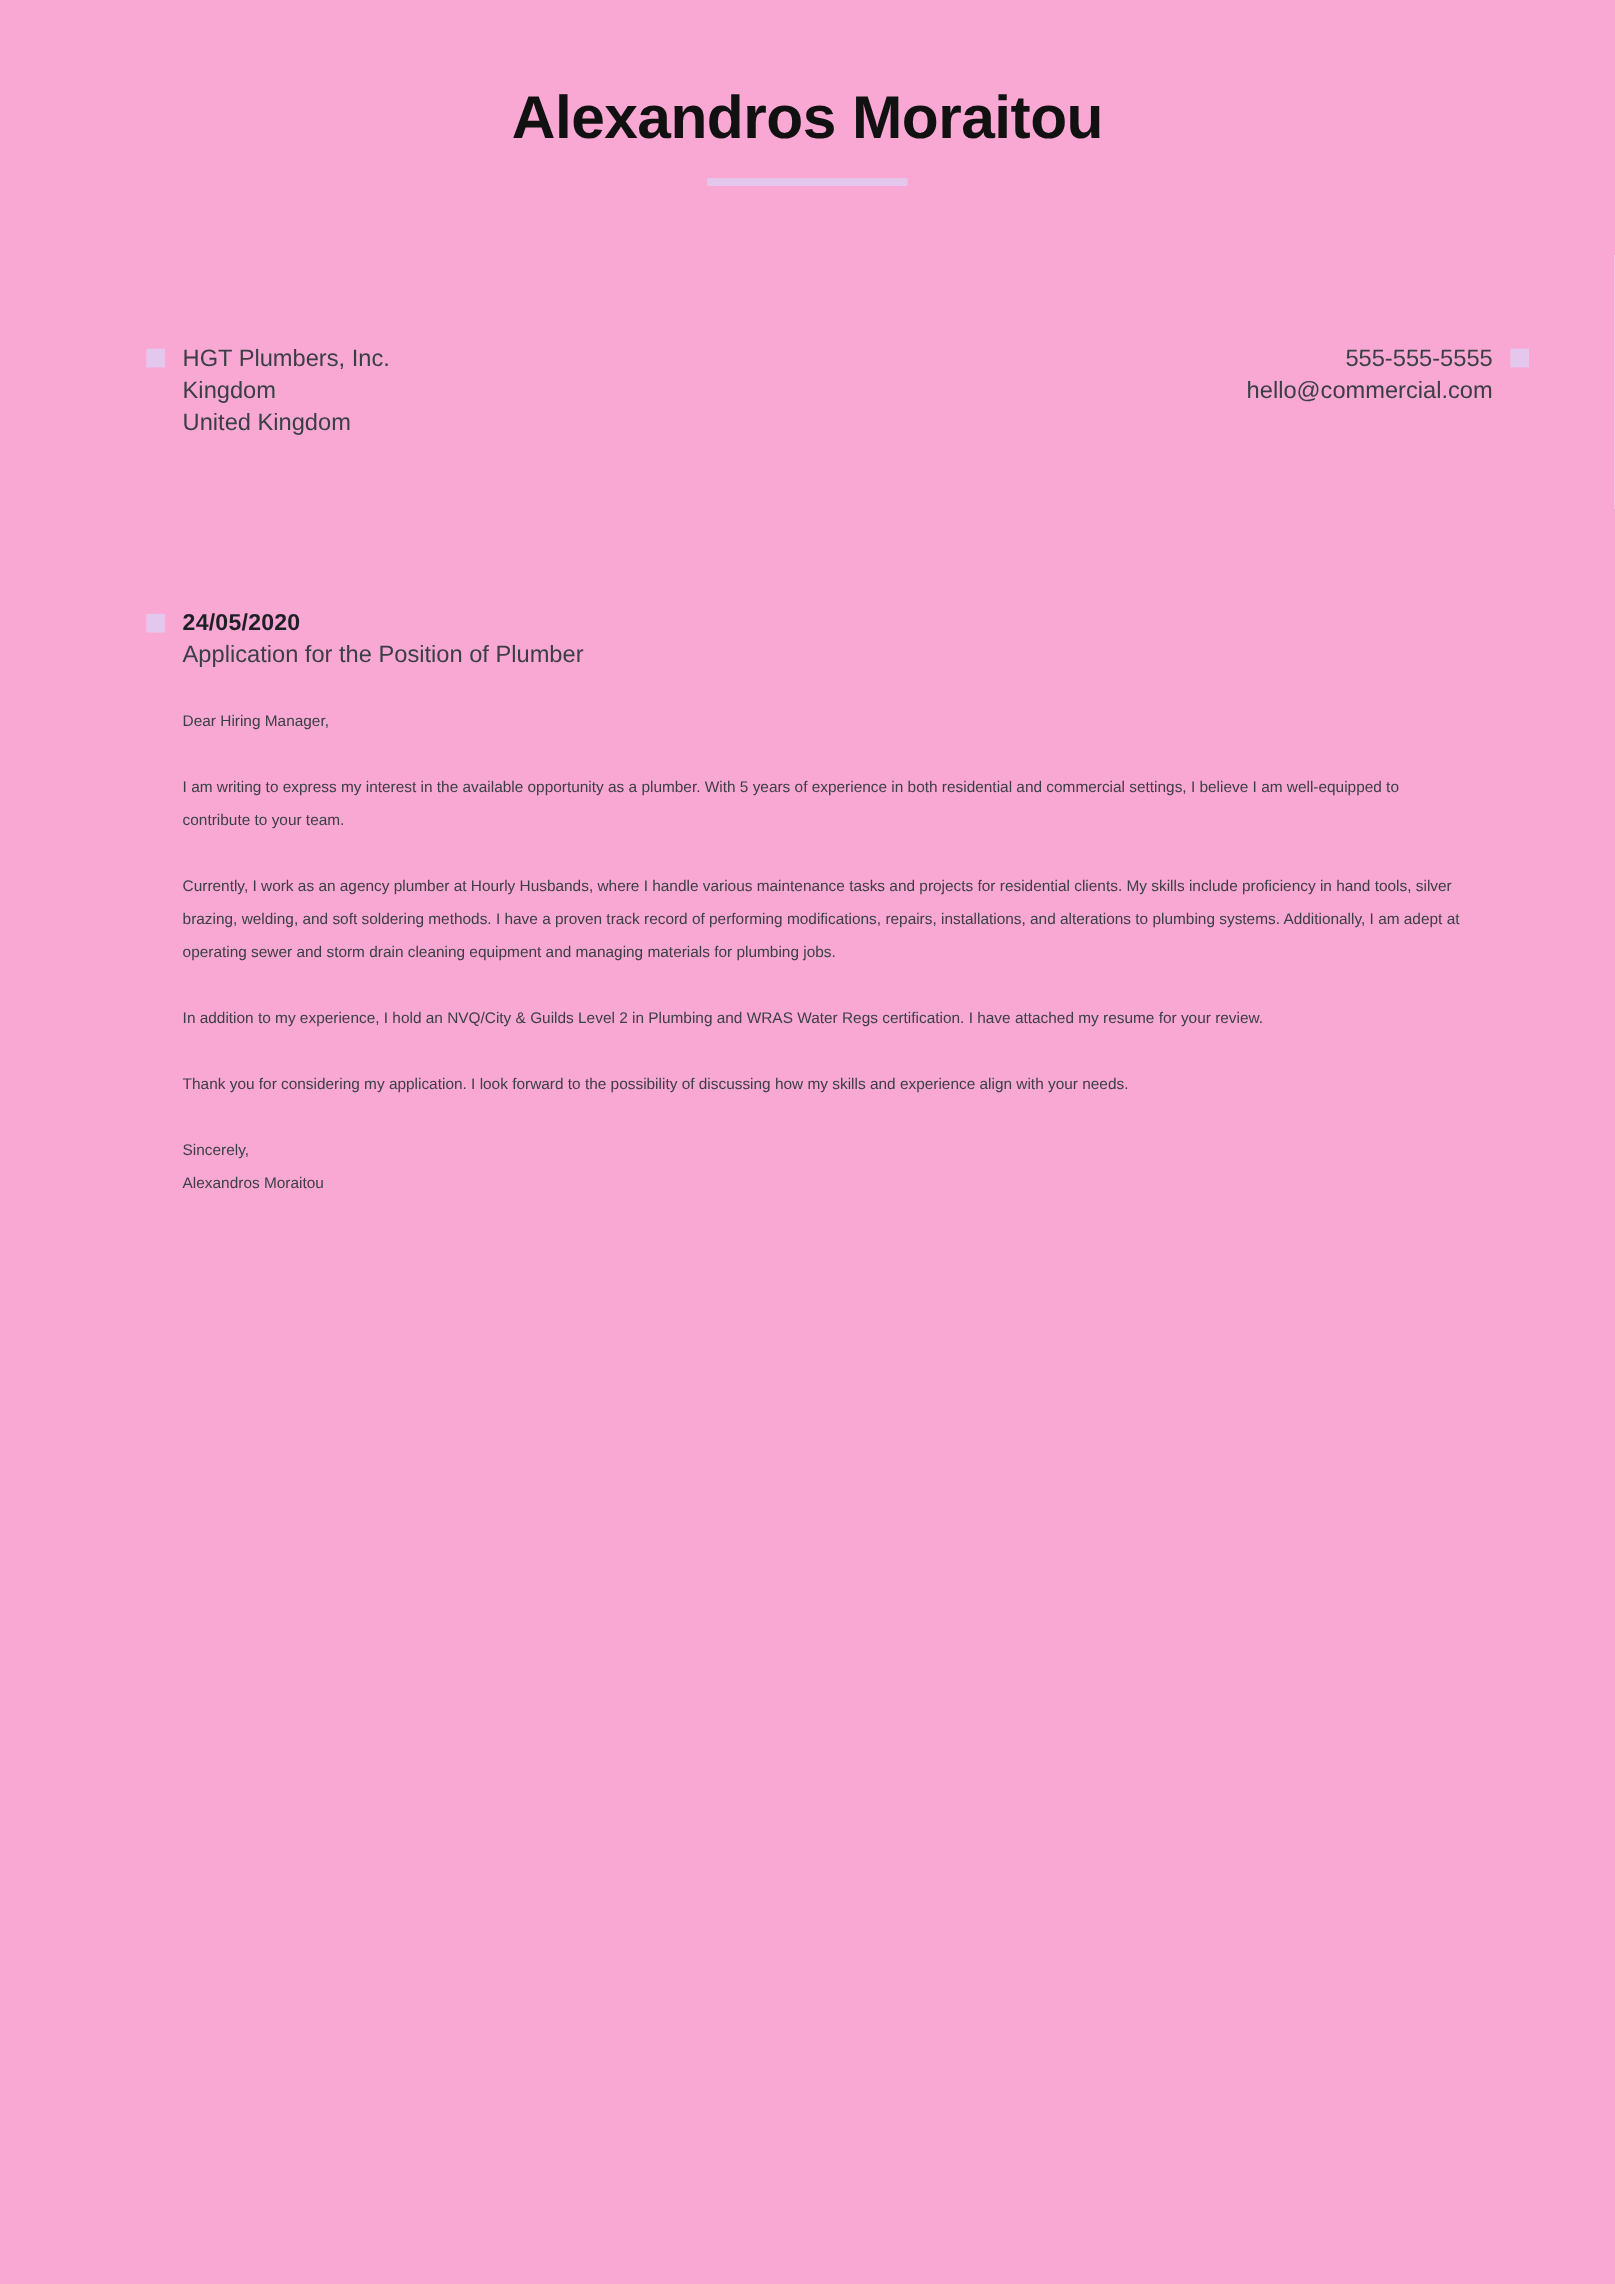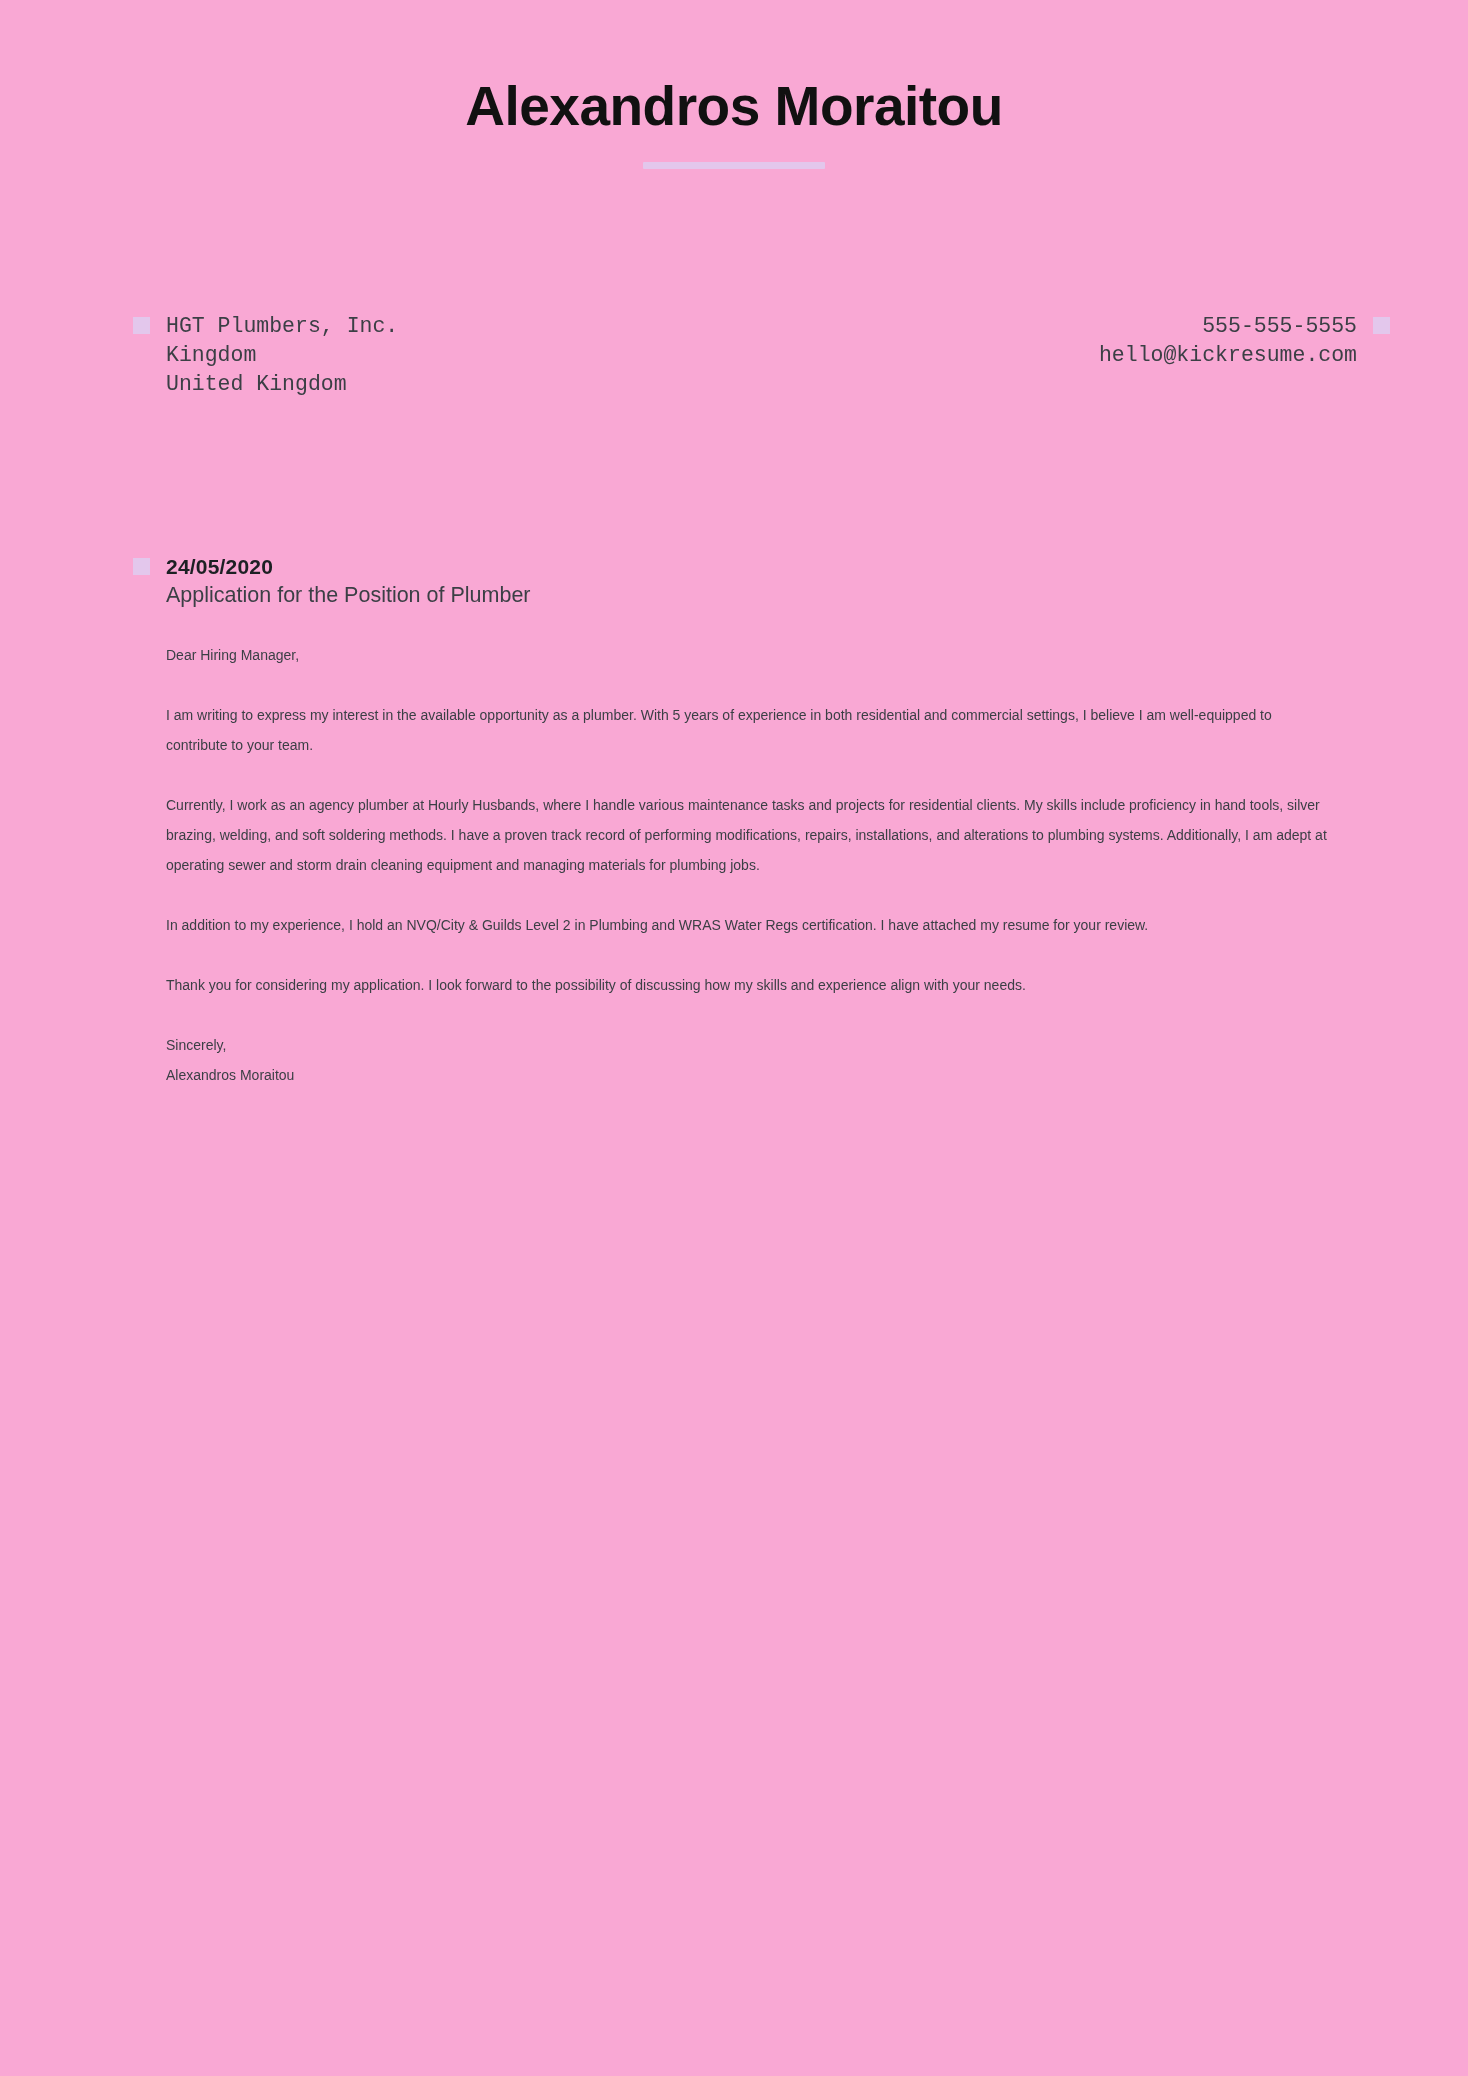--- a/index.html
+++ b/index.html
@@ -74,21 +74,20 @@
   .contact-lines {
     font-size: 21.5px;
     line-height: 29px;
     color: #3b3f45;
     font-family: "Liberation Sans", sans-serif;
   }
 
   .recipient-lines > div,
   .contact-lines > div {
     white-space: pre;
-    font-family: Liberation Mono, monospace;
   }
 
   .contact-block {
     display: flex;
     align-items: flex-start;
     gap: 16px;
   }
 
   .contact-lines {
     text-align: right;
@@ -183,21 +182,21 @@
         <div>HGT Plumbers, Inc.</div>
         <div>Kingdom</div>
         <div>United Kingdom</div>
       </div>
     </div>
 
     <div class="contact-block">
       <span class="bullet-square"></span>
       <div class="contact-lines">
         <div>555-555-5555</div>
-        <div>hello@kickresume.com</div>
+        <div>hello@commercial.com</div>
       </div>
     </div>
 
   </div>
 
   <div class="letter">
 
     <div class="subject-row">
       <span class="bullet-square"></span>
       <div class="subject-text">

